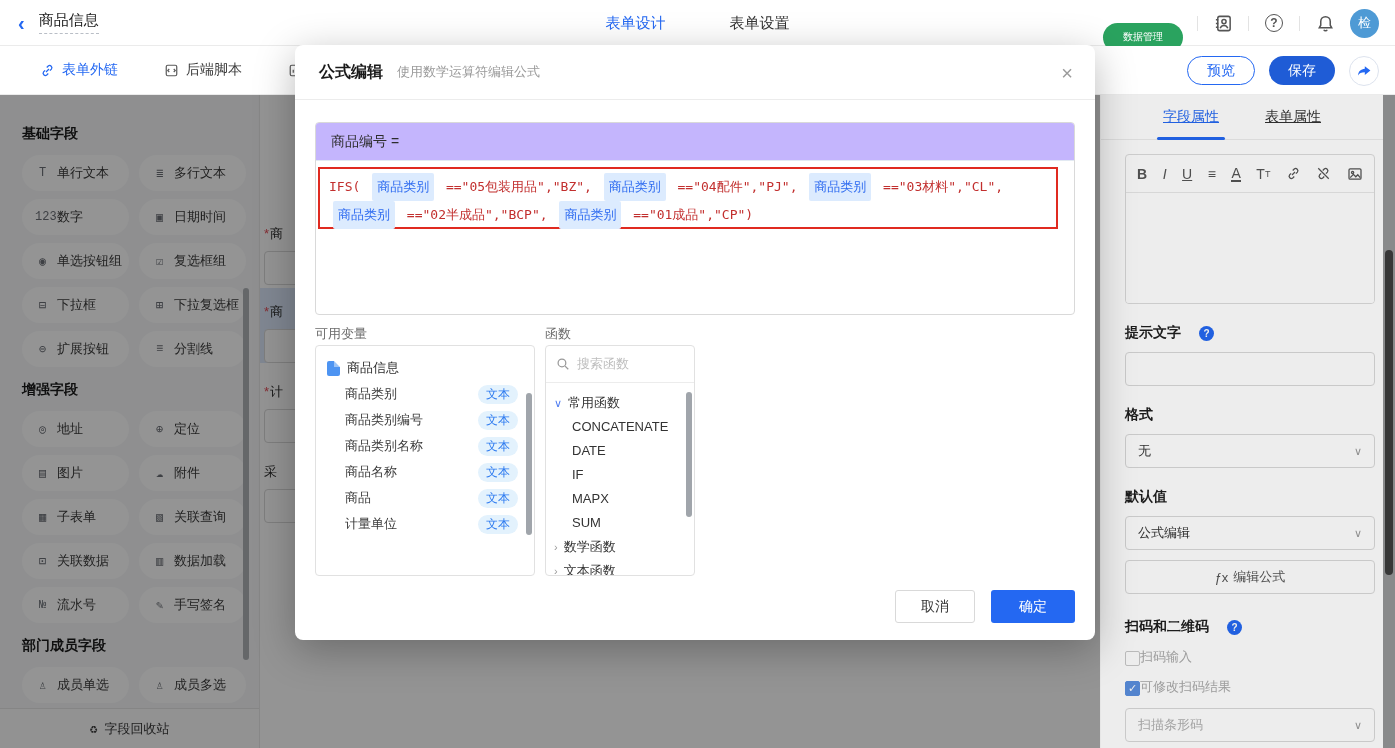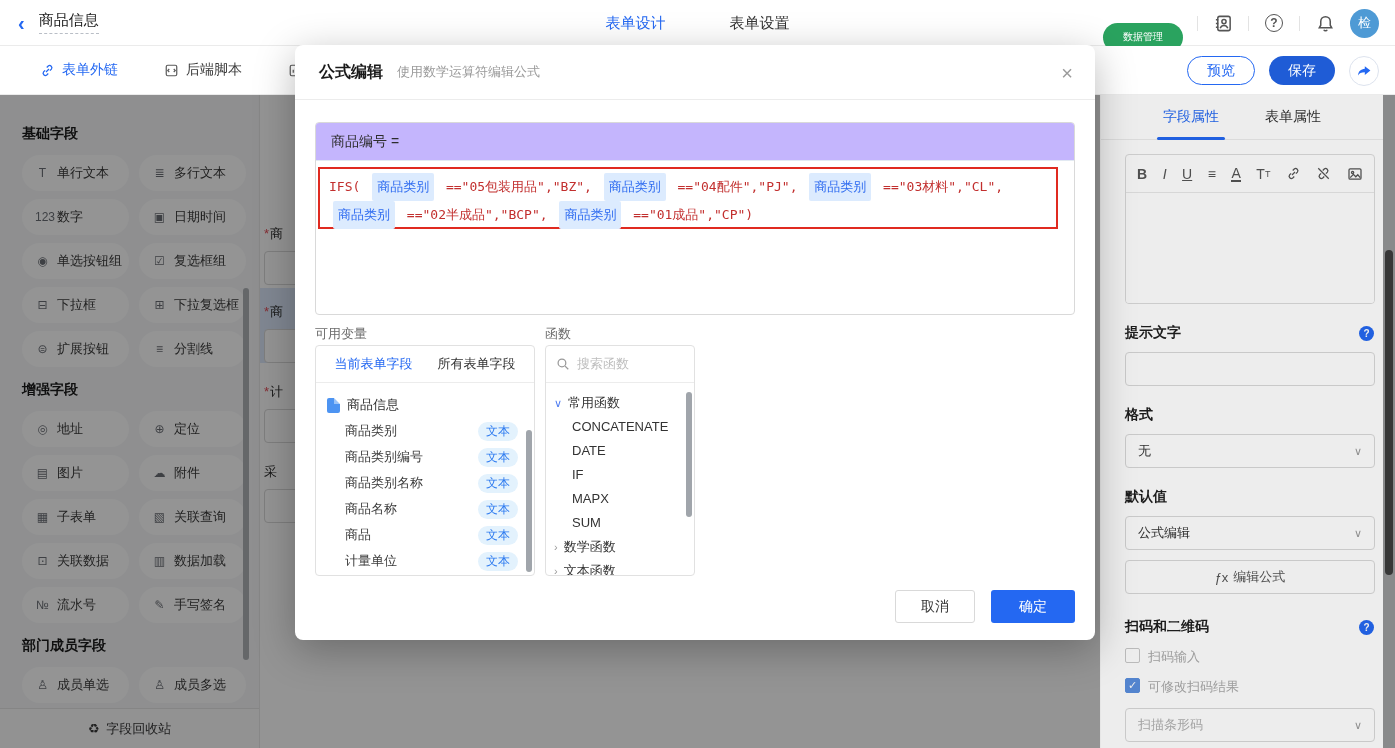--- a/index.html
+++ b/index.html
@@ -26,21 +26,21 @@
   .tb2-link { display:flex; align-items:center; gap:7px; font-size:14px; color:#3a3a3a; cursor:pointer;font-family:Liberation Mono, monospace; }
   .tb2-link .lk-ic { color:#5a5a5a; display:flex; }
   .tb2-link.active { color:#2468f2; }
   .tb2-link.active .lk-ic { color:#2468f2; }
   .tb2-actions { position:absolute; right:16px; top:0; height:49px; display:flex; align-items:center; gap:14px; }
   .btn-preview { height:29px; padding:0 19px; border:1px solid #2468f2; color:#2468f2; background:#fff; border-radius:16px; font-size:14px; cursor:pointer; }
   .btn-save { height:29px; padding:0 19px; border:none; color:#fff; background:#1f5cd6; border-radius:16px; font-size:14px; cursor:pointer; }
   .btn-share { width:30px; height:30px; border-radius:50%; border:1px solid #dde3ee; background:#fff; display:flex; align-items:center; justify-content:center; cursor:pointer; }
 
   
-  .sidebar { position:absolute; left:0; top:95px; width:260px; height:653px; background:#f6f7f9; border-right:1px solid #e8e8e8; z-index:1; overflow:hidden; }
+  .sidebar { position:absolute; left:0; top:95px; width:260px; height:653px; background:#f6f7f9; border-right:1px solid #e8e8e8; z-index:1; overflow:hidden;font-family:Liberation Mono, monospace; }
   .sb-inner { padding:16px 12px 0 22px; }
   .sb-sec-title { font-size:14px; font-weight:bold; color:#1a1a1a; margin:14px 0 12px 0; }
   .sb-grid { display:grid; grid-template-columns:107px 107px; gap:8px 10px; }
   .sb-pill { height:36px; background:#ffffff; border-radius:18px; display:flex; align-items:center; padding-left:13px; gap:7px; font-size:13px; color:#3a3a3a; cursor:pointer; overflow:hidden; white-space:nowrap; }
   .sb-pill .pic { color:#6b6f76; font-size:12px; width:15px; text-align:center; flex:none; }
   .sb-stub { height:6px; background:#fff; border-radius:6px 6px 0 0; }
   .recycle-bar { position:absolute; left:0; bottom:0; width:259px; height:40px; background:#fbfbfc; border-top:1px solid #e6e6e6; display:flex; align-items:center; justify-content:center; gap:7px; font-size:13px; color:#3a3a3a; cursor:pointer; }
   .sb-scrollthumb { position:absolute; right:10px; top:193px; width:6px; height:372px; background:#aeb1b6; border-radius:3px; }
 
   
@@ -55,39 +55,39 @@
   .overlay-main { position:absolute; left:0; top:95px; width:1395px; height:653px; background:rgba(0,0,0,0.42); z-index:5; }
 
   
   .gutter { position:absolute; right:0; top:95px; width:12px; height:653px; background:#eceef0; z-index:1; }
   .gutter .thumb { position:absolute; left:2px; top:155px; width:8px; height:325px; background:#5f5f5f; border-radius:4px; }
 
   
   .rightpanel { position:absolute; left:1100px; top:95px; width:283px; height:653px; background:#fff; border-left:1px solid #e6e6e6; z-index:6; overflow:hidden; }
   .panel-dim { position:absolute; inset:0; background:rgba(0,0,0,0.07); pointer-events:none; z-index:3; }
   .rp-tabs { height:45px; border-bottom:1px solid #ececec; display:flex; align-items:center; justify-content:center; gap:46px; }
-  .rp-tab { font-size:14px; color:#333; height:46px; display:flex; align-items:center; cursor:pointer; position:relative; }
+  .rp-tab { font-size:14px; color:#333; height:46px; display:flex; align-items:center; cursor:pointer; position:relative;text-decoration:underline; }
   .rp-tab.active { color:#2468f2; }
   .rp-tab.active::after { content:""; position:absolute; left:-6px; right:-6px; bottom:0; height:3px; background:#2468f2; border-radius:2px; }
   .rp-body { padding:14px 9px 0 24px; position:relative; }
   .editor-box { width:250px; border:1px solid #dcdcdc; border-radius:4px; overflow:hidden; }
   .editor-toolbar { height:38px; border-bottom:1px solid #e8e8e8; display:flex; align-items:center; justify-content:space-between; padding:0 11px; color:#555; }
   .et-ic { font-size:14px; cursor:pointer; color:#555; display:flex; align-items:center; }
   .et-b { font-weight:bold; } .et-i { font-style:italic; } .et-u { text-decoration:underline; }
   .et-a { border-bottom:2px solid #555; line-height:1; }
   .et-t { font-size:14px; } .et-t small { font-size:9px; }
   .editor-content { height:110px; background:#fff; }
-  .rp-label { font-size:14px; font-weight:bold; color:#1f1f1f; margin:20px 0 10px 0; display:flex; align-items:center; gap:18px;justify-content:space-between; }
+  .rp-label { font-size:14px; font-weight:bold; color:#1f1f1f; margin:20px 0 10px 0; display:flex; align-items:center; gap:18px; }
   .q-badge { width:15px; height:15px; border-radius:50%; background:#2468f2; color:#fff; font-size:10px; font-weight:bold; display:inline-flex; align-items:center; justify-content:center; }
   .rp-input { width:250px; height:34px; border:1px solid #d9d9d9; border-radius:4px; background:#fff; }
   .rp-select { width:250px; height:34px; border:1px solid #d9d9d9; border-radius:4px; background:#fff; display:flex; align-items:center; justify-content:space-between; padding:0 12px; font-size:13px; color:#333; cursor:pointer; }
   .rp-select .chev { color:#999; font-size:11px; }
   .rp-select.disabled { color:#b0b0b0; }
   .btn-fx { width:250px; height:34px; border:1px solid #d9d9d9; border-radius:4px; background:#fff; font-size:13px; color:#555; margin-top:10px; cursor:pointer; display:flex; align-items:center; justify-content:center; gap:5px; }
-  .rp-check { display:flex; align-items:flex-start; gap:8px; font-size:13px; color:#a9a9a9; margin:12px 0; cursor:pointer; }
+  .rp-check { display:flex; align-items:flex-end; font-size:13px; color:#a9a9a9; margin:12px 0; cursor:pointer; }
   .cb { width:15px; height:15px; border:1px solid #c9c9c9; border-radius:2px; background:#fff; flex:none; }
   .cb.checked { background:#5a8ede; border-color:#5a8ede; color:#fff; font-size:11px; display:flex; align-items:center; justify-content:center; }
 
   
   .modal { position:absolute; left:295px; top:45px; width:800px; height:595px; background:#fff; border-radius:8px; box-shadow:0 10px 40px rgba(0,0,0,0.28); z-index:20; }
   .md-header { height:55px; display:flex; align-items:center; padding:0 24px; border-bottom:1px solid #ececec; }
   .md-title { font-size:16px; font-weight:bold; color:#1a1a1a; }
   .md-sub { font-size:13px; color:#9a9a9a; margin-left:14px; }
   .md-close { position:absolute; right:22px; top:18px; font-size:20px; color:#9b9b9b; cursor:pointer; line-height:1; }
   .formula-box { position:absolute; left:20px; top:77px; width:760px; height:193px; border:1px solid #d9d9d9; border-radius:4px; overflow:hidden; }
@@ -435,24 +435,20 @@
     <div class="formula-head">商品编号 =</div>
     <div class="formula-annot">
       <div class="formula-text" id="formula-line"><span>IFS( </span><span class="chip">商品类别</span><span> =="05包装用品","BZ", </span><span class="chip">商品类别</span><span> =="04配件","PJ", </span><span class="chip">商品类别</span><span> =="03材料","CL", </span><span class="chip">商品类别</span><span> =="02半成品","BCP", </span><span class="chip">商品类别</span><span> =="01成品","CP")</span></div>
     </div>
   </div>
 
   <div class="md-col-label" style="left:20px;">可用变量</div>
   <div class="md-col-label" style="left:250px;">函数</div>
 
   <div class="vars-panel">
-    <div class="vars-tabs" id="vars-tabs">
-        <span class="vars-tab active">当前表单字段</span>
-        <span class="vars-tab">所有表单字段</span>
-      </div>
     <div class="vars-list">
       <div class="vars-root">
         <span class="file-ic"></span>
         <span>商品信息</span>
       </div>
       <div id="vars-rows">
           <div class="var-row">
             <span class="var-name">商品类别</span>
             <span class="var-type">文本</span>
           </div>

